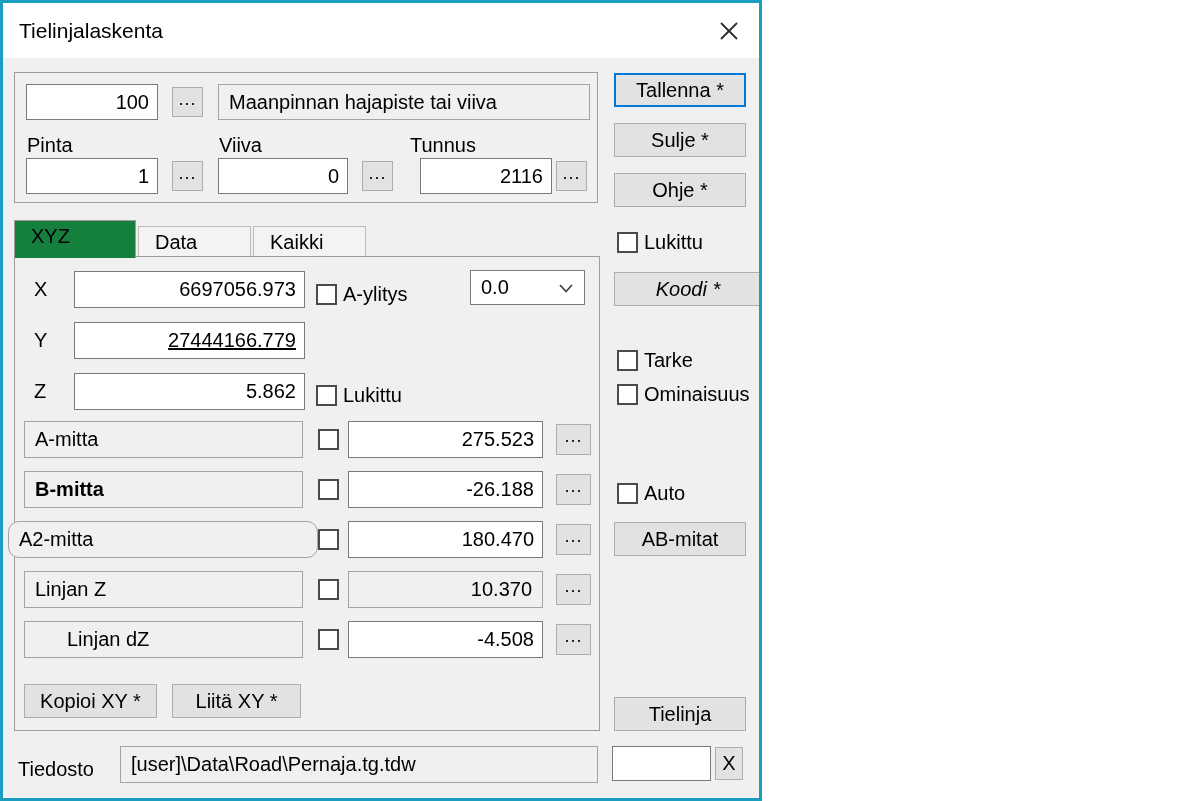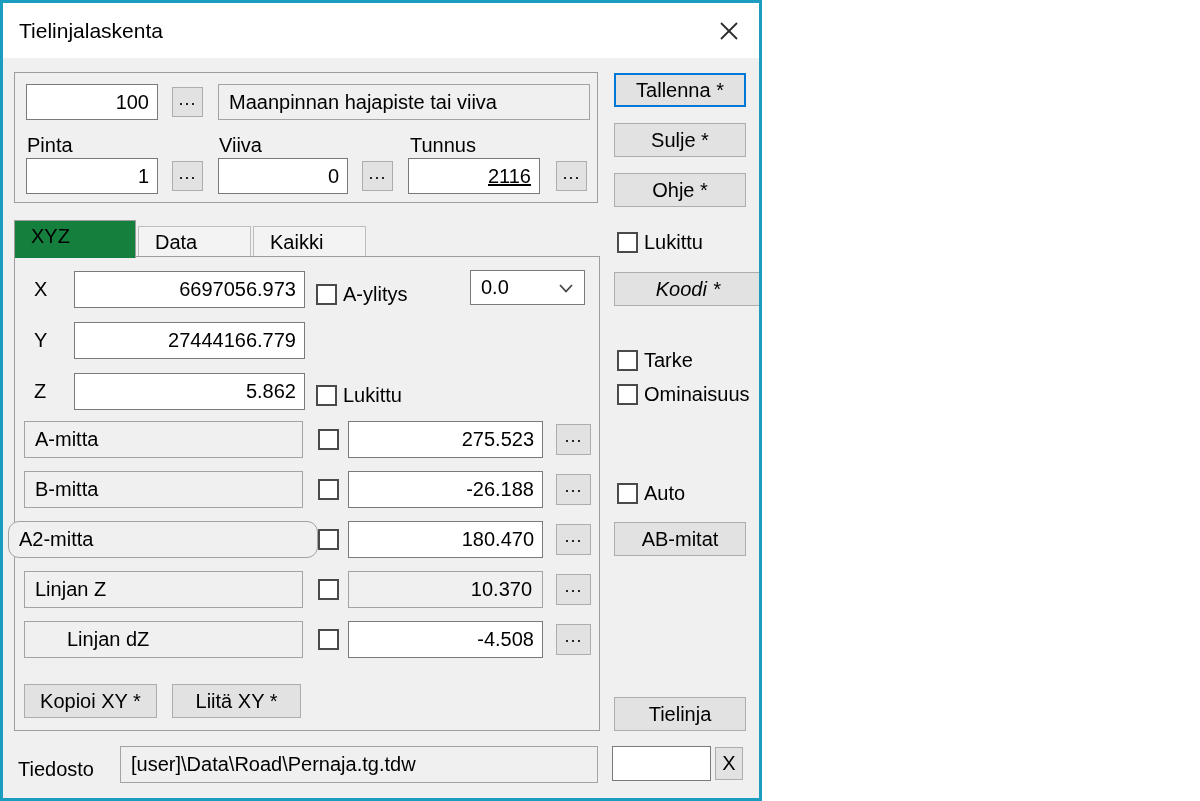--- a/index.html
+++ b/index.html
@@ -56,21 +56,21 @@
   <div class="ro" style="left:218px; top:84px; width:372px; height:36px;">Maanpinnan hajapiste tai viiva</div>
 
   <div class="lbl" style="left:27px; top:134px;">Pinta</div>
   <div class="lbl" style="left:219px; top:134px;">Viiva</div>
   <div class="lbl" style="left:410px; top:134px;">Tunnus</div>
 
   <input class="input num" style="left: 26px; top: 158px; width: 132px; height: 36px;" value="1">
   <div class="btn browse" style="left:172px; top:161px; width:31px; height:30px;">...</div>
   <input class="input num" style="left: 218px; top: 158px; width: 130px; height: 36px;" value="0">
   <div class="btn browse" style="left:362px; top:161px; width:31px; height:30px;">...</div>
-  <input class="input num" style="left: 408px; top: 158px; width: 132px; height: 36px; text-decoration: underline;" value="2116">
+  <input class="input num" style="left: 420px; top: 158px; width: 132px; height: 36px;" value="2116">
   <div class="btn browse" style="left:556px; top:161px; width:31px; height:30px;">...</div>
 
   <div class="tab active" style="left:14px; top:220px; width:122px; height:38px;">XYZ</div>
   <div class="tab inactive" style="left:138px; top:226px; width:113px; height:30px;">Data</div>
   <div class="tab inactive" style="left:253px; top:226px; width:113px; height:30px;">Kaikki</div>
 
   <div class="panel" style="left:14px; top:256px; width:586px; height:475px;"></div>
 
   <div class="lbl" style="left:34px; top:278px;">X</div>
   <input class="input num" style="left: 74px; top: 271px; width: 231px; height: 37px;" value="6697056.973">
@@ -79,33 +79,33 @@
   <div class="combo" style="left:470px; top:270px; width:115px; height:35px;">
     <span>0.0</span>
     <span>
       <svg width="16" height="11" viewBox="0 0 16 11">
         <polyline points="2,2 8,8.5 14,2" fill="none" stroke="#444" stroke-width="1.8"></polyline>
       </svg>
     </span>
   </div>
 
   <div class="lbl" style="left:34px; top:329px;">Y</div>
-  <input class="input num" style="left: 74px; top: 322px; width: 231px; height: 37px;" value="27444166.779">
+  <input class="input num" style="left: 74px; top: 322px; width: 231px; height: 37px; text-decoration: underline;" value="27444166.779">
 
   <div class="lbl" style="left:34px; top:380px;">Z</div>
   <input class="input num" style="left: 74px; top: 373px; width: 231px; height: 37px; padding-left: 44px;" value="5.862">
   <span class="cb" style="left:316px; top:385px;"></span>
   <div class="lbl" style="left:343px; top:384px;">Lukittu</div>
 
   <div class="ro" style="left:24px; top:421px; width:279px; height:37px;">A-mitta</div>
   <span class="cb" style="left:318px; top:429px;"></span>
   <input class="input num" style="left: 348px; top: 421px; width: 195px; height: 37px;" value="275.523">
   <div class="btn browse" style="left:556px; top:424px; width:35px; height:31px;">...</div>
 
-  <div class="ro" style="left:24px; top:471px; width:279px; height:37px;">B-mitta</div>
+  <div class="ro" style="left:24px; top:471px; width:279px; height:37px;font-weight:bold;">B-mitta</div>
   <span class="cb" style="left:318px; top:479px;"></span>
   <input class="input num" style="left: 348px; top: 471px; width: 195px; height: 37px;" value="-26.188">
   <div class="btn browse" style="left:556px; top:474px; width:35px; height:31px;">...</div>
 
   <div class="ro" style="left:8px; top:521px; width:310px; height:37px;border-radius:11px;">A2-mitta</div>
   <span class="cb" style="left:318px; top:529px;"></span>
   <input class="input num" style="left: 348px; top: 521px; width: 195px; height: 37px;" value="180.470">
   <div class="btn browse" style="left:556px; top:524px; width:35px; height:31px;">...</div>
 
   <div class="ro" style="left:24px; top:571px; width:279px; height:37px;">Linjan Z</div>

